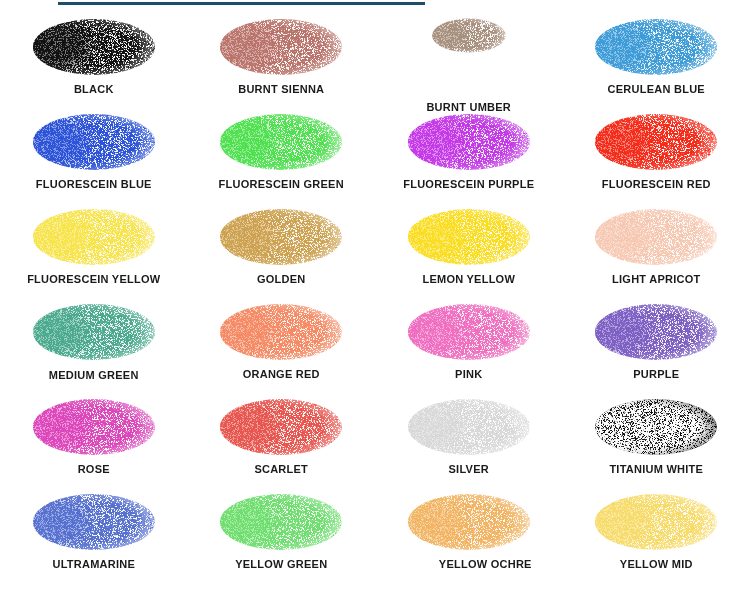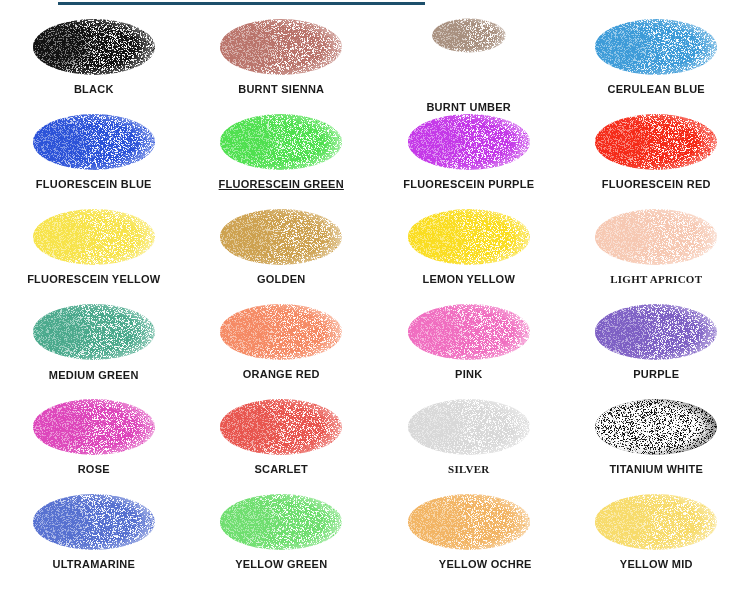--- a/index.html
+++ b/index.html
@@ -318,21 +318,21 @@
           </mask>
           <clipPath id="clip5">
             <ellipse cx="62" cy="29" rx="61" ry="28"></ellipse>
           </clipPath>
         </defs>
         <g clip-path="url(#clip5)">
           <ellipse cx="24.8" cy="29" rx="32.24" ry="23.200000000000003" fill="#4fe04f" opacity="0.55" filter="blur(6px)" style="filter:blur(6px)"></ellipse>
           <rect width="124" height="58" fill="#4fe04f" mask="url(#mask5)"></rect>
         </g>
       </svg>
-      <div class="swatch-label" style="color: rgb(26, 26, 26); text-decoration: underline;">FLUORESCEIN GREEN</div>
+      <div class="swatch-label" style="color: rgb(26, 26, 26);">FLUORESCEIN GREEN</div>
     </div>
     <div class="swatch-cell">
       <svg class="swatch-art" viewBox="0 0 124 58" width="124" height="58">
         <defs>
           <filter id="grain6" x="0" y="0" width="100%" height="100%">
             <feTurbulence type="fractalNoise" baseFrequency="0.85" numOctaves="3" seed="85" result="noise"></feTurbulence>
             <feComponentTransfer in="noise">
               <feFuncR type="discrete" tableValues="0 0 0 1 0 1 0 0 1 0 0 1 0 0 0 1"></feFuncR>
               <feFuncG type="discrete" tableValues="0 0 0 1 0 1 0 0 1 0 0 1 0 0 0 1"></feFuncG>
               <feFuncB type="discrete" tableValues="0 0 0 1 0 1 0 0 1 0 0 1 0 0 0 1"></feFuncB>
@@ -576,21 +576,21 @@
           </mask>
           <clipPath id="clip11">
             <ellipse cx="62" cy="29" rx="61" ry="28"></ellipse>
           </clipPath>
         </defs>
         <g clip-path="url(#clip11)">
           <ellipse cx="24.8" cy="29" rx="32.24" ry="23.200000000000003" fill="#f6c8b2" opacity="0.55" filter="blur(6px)" style="filter:blur(6px)"></ellipse>
           <rect width="124" height="58" fill="#f6c8b2" mask="url(#mask11)"></rect>
         </g>
       </svg>
-      <div class="swatch-label" style="color: rgb(26, 26, 26); font-family: Liberation Serif, serif;">LIGHT APRICOT</div>
+      <div class="swatch-label" style="color: rgb(26, 26, 26);">LIGHT APRICOT</div>
     </div>
     <div class="swatch-cell">
       <svg class="swatch-art" viewBox="0 0 124 58" width="124" height="58">
         <defs>
           <filter id="grain12" x="0" y="0" width="100%" height="100%">
             <feTurbulence type="fractalNoise" baseFrequency="0.85" numOctaves="3" seed="163" result="noise"></feTurbulence>
             <feComponentTransfer in="noise">
               <feFuncR type="discrete" tableValues="0 0 0 1 0 1 0 0 1 0 0 1 0 0 0 1"></feFuncR>
               <feFuncG type="discrete" tableValues="0 0 0 1 0 1 0 0 1 0 0 1 0 0 0 1"></feFuncG>
               <feFuncB type="discrete" tableValues="0 0 0 1 0 1 0 0 1 0 0 1 0 0 0 1"></feFuncB>
@@ -877,21 +877,21 @@
           </mask>
           <clipPath id="clip18">
             <ellipse cx="62" cy="29" rx="61" ry="28"></ellipse>
           </clipPath>
         </defs>
         <g clip-path="url(#clip18)">
           <ellipse cx="24.8" cy="29" rx="32.24" ry="23.200000000000003" fill="#d8d8d8" opacity="0.55" filter="blur(6px)" style="filter:blur(6px)"></ellipse>
           <rect width="124" height="58" fill="#d8d8d8" mask="url(#mask18)"></rect>
         </g>
       </svg>
-      <div class="swatch-label" style="color: rgb(26, 26, 26); font-family: Liberation Serif, serif;">SILVER</div>
+      <div class="swatch-label" style="color: rgb(26, 26, 26);">SILVER</div>
     </div>
     <div class="swatch-cell">
       <svg class="swatch-art" viewBox="0 0 124 58" width="124" height="58">
         <defs>
           <filter id="grain19" x="0" y="0" width="100%" height="100%">
             <feTurbulence type="fractalNoise" baseFrequency="0.85" numOctaves="3" seed="254" result="noise"></feTurbulence>
             <feComponentTransfer in="noise">
               <feFuncR type="discrete" tableValues="0 0 0 1 0 1 0 0 1 0 0 1 0 0 0 1"></feFuncR>
               <feFuncG type="discrete" tableValues="0 0 0 1 0 1 0 0 1 0 0 1 0 0 0 1"></feFuncG>
               <feFuncB type="discrete" tableValues="0 0 0 1 0 1 0 0 1 0 0 1 0 0 0 1"></feFuncB>

